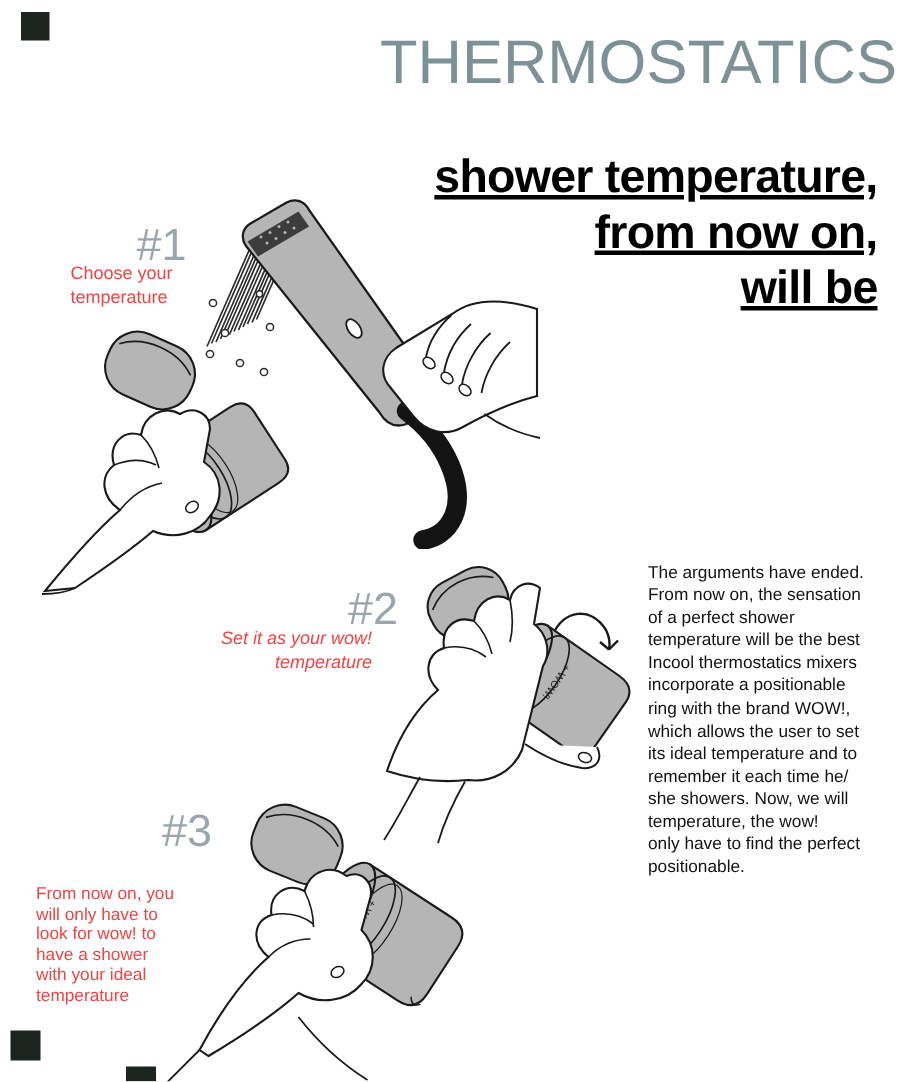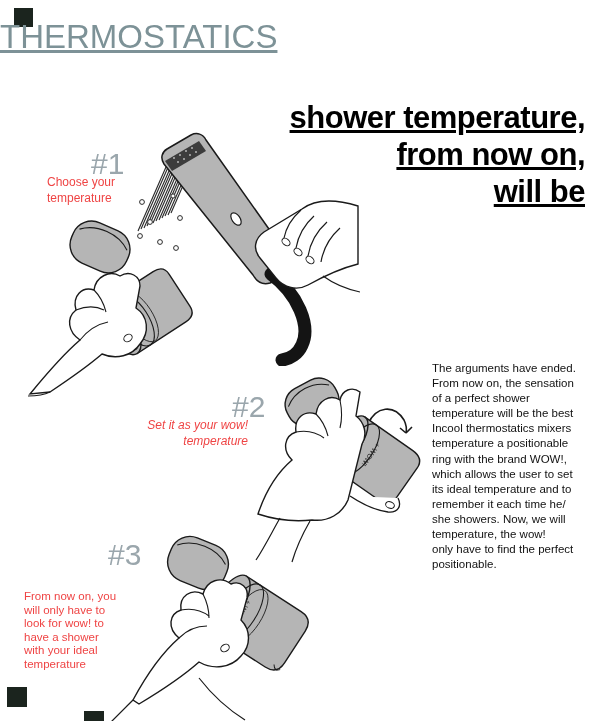--- a/index.html
+++ b/index.html
@@ -6,41 +6,41 @@
   .page{
     position:relative;width:604px;height:721px;background:#ffffff;overflow:hidden;
     font-family:"Liberation Sans",sans-serif;
   }
   .corner-mark{position:absolute;background:#1b241e;}
   .mark-tl{left:14px;top:8px;width:19px;height:19px;}
   .mark-bl{left:7px;top:687px;width:20px;height:20px;}
   .mark-bp{left:84px;top:711px;width:20px;height:10px;}
 
   .title{
-    position:absolute;left:0;top:18px;width:598px;text-align:left;
-    font-size:33px;font-weight:400;letter-spacing:0px;color:#7d9297;text-decoration:underline;
+    position:absolute;left:0;top:18px;width:598px;text-align:right;
+    font-size:41px;font-weight:400;letter-spacing:0px;color:#7d9297;
   }
   .headline{
     position:absolute;right:19px;top:99px;text-align:right;
     font-size:31px;line-height:37px;font-weight:bold;color:#000;letter-spacing:-0.5px;text-decoration:underline;
   }
   .step-number{
     position:absolute;font-size:30px;color:#9aa6ac;font-weight:400;
   }
   .n1{left:91px;top:147px;}
   .n2{left:232px;top:390px;}
   .n3{left:108px;top:538px;}
   .step-text{
     position:absolute;color:#ef4444;font-size:12px;line-height:15.5px;font-weight:400;
   }
   .t1{left:47px;top:175px;text-align:left;}
   .t2{left:140px;top:418px;width:108px;text-align:right;font-style:italic;}
   .t3{left:24px;top:566px;width:101px;text-align:left;font-size:11.5px;line-height:13.5px;margin-top:24px;}
   .article{
-    position:absolute;left:432px;top:361px;width:170px;
+    position:absolute;left:432px;top:375px;width:170px;
     font-size:11.5px;line-height:15.1px;color:#111;text-align:left;
   }
   .illu{position:absolute;}
   .illu-shower{left:118px;top:98px;width:242px;height:268px;}
   .illu-1{left:28px;top:212px;width:215px;height:185px;}
   .illu-2{left:252px;top:372px;width:178px;height:192px;}
   .illu-3{left:103px;top:528px;width:240px;height:195px;}
   svg{display:block;}
   svg text{font-family:"Liberation Sans",sans-serif;fill:#1f1f1f;}
 </style>
@@ -82,21 +82,21 @@
     <div>with your ideal</div>
     <div>temperature</div>
   </div>
 
   <div class="article">
     <div>The arguments have ended.</div>
     <div>From now on, the sensation</div>
     <div>of a perfect shower</div>
     <div>temperature will be the best</div>
     <div>Incool thermostatics mixers</div>
-    <div>temperature a positionable</div>
+    <div>incorporate a positionable</div>
     <div>ring with the brand WOW!,</div>
     <div>which allows the user to set</div>
     <div>its ideal temperature and to</div>
     <div>remember it each time he/</div>
     <div>she showers. Now, we will</div>
     <div>temperature, the wow!</div>
     <div>only have to find the perfect</div>
     <div>positionable.</div>
   </div>
 

